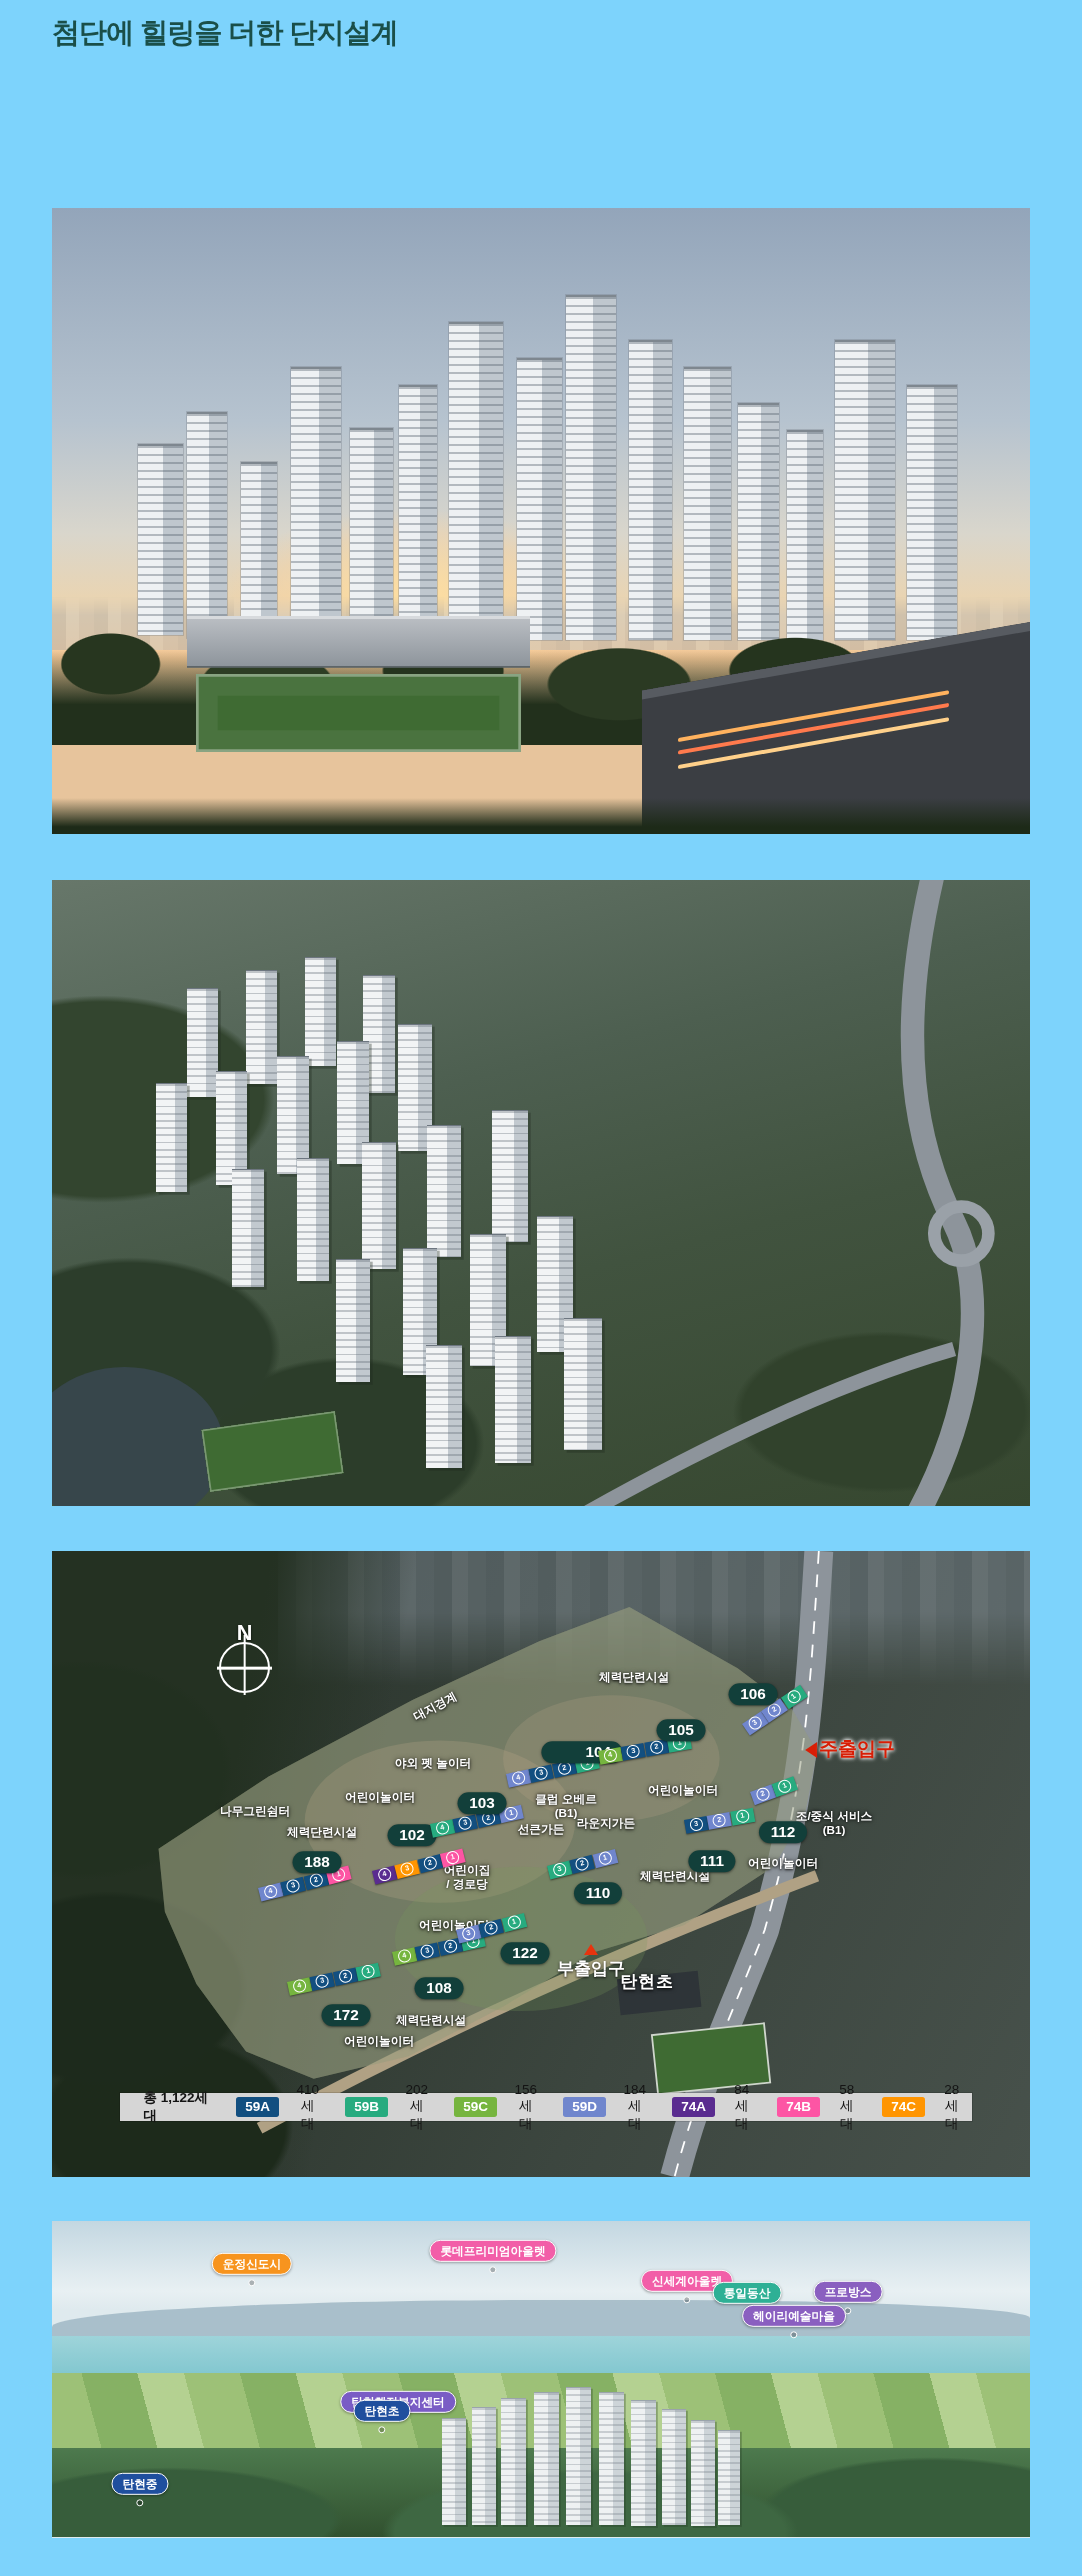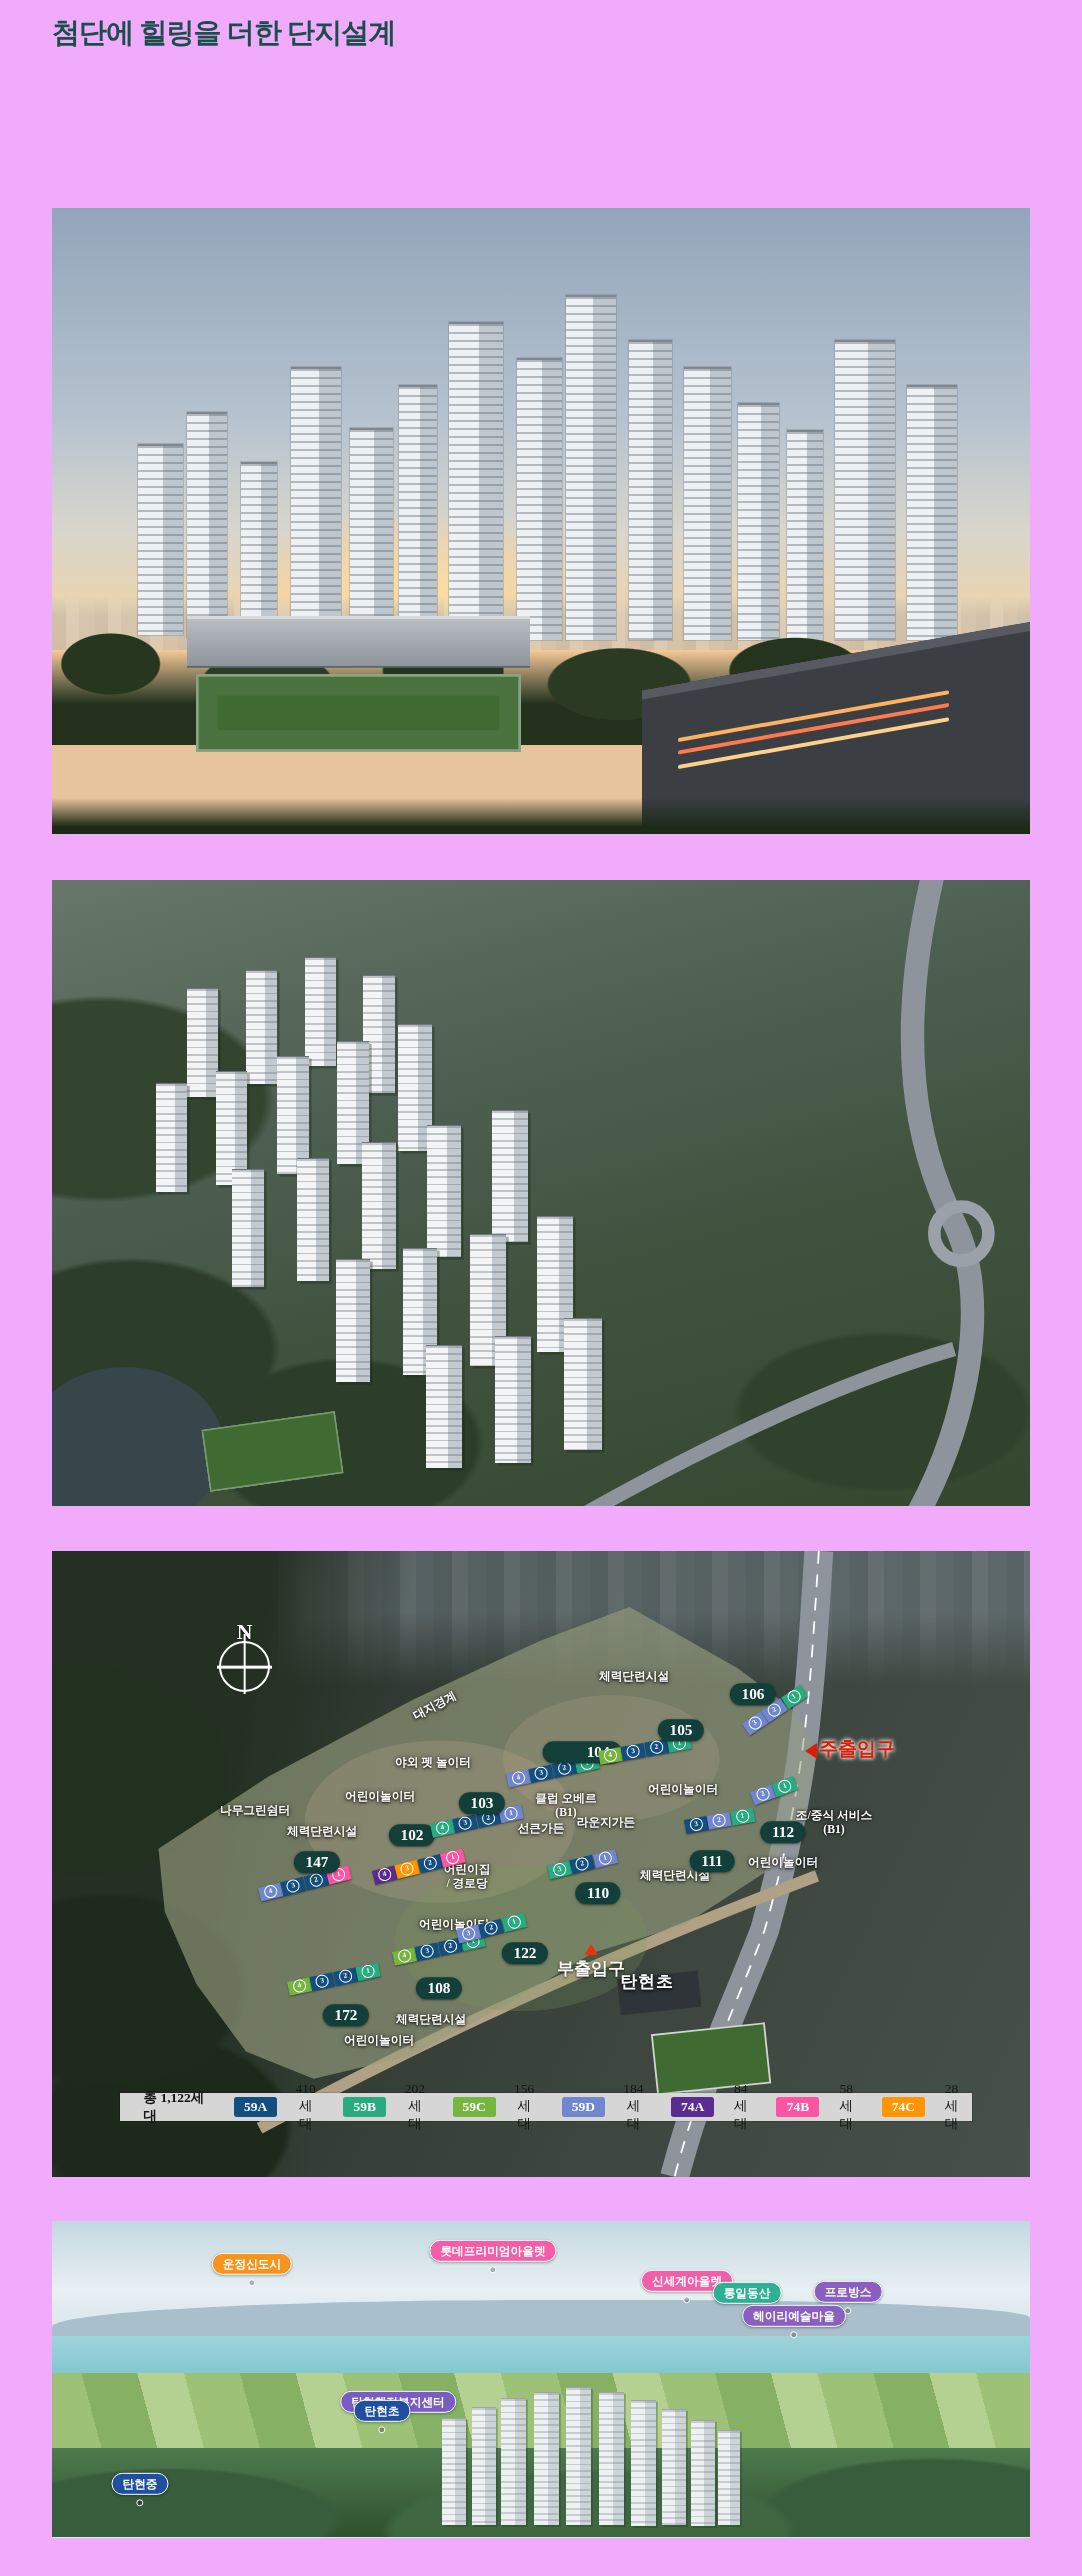--- a/index.html
+++ b/index.html
@@ -1,17 +1,17 @@
 <!DOCTYPE html>
 <html style="font-size:14.4px"><head>
 <meta charset="utf-8">
 <style>
   html,body{margin:0;padding:0;background:#fff;}
-  .page{position:relative;width:1083px;height:2576px;background:#f0abfc;overflow:hidden;
-        font-family:Liberation Serif, serif;}
+  .page{position:relative;width:1083px;height:2576px;background:#7dd3fc;overflow:hidden;
+        font-family:Liberation Sans, sans-serif;}
   
   .page-title{position:absolute;left:52px;top:14.4px;margin:0;font-size:28px;font-weight:700;
               color:#1a4f49;letter-spacing:-0.9px;}
   .page-par{position:absolute;left:52px;top:81px;font-size:17px;color:#2f2f2f;line-height:30px;
             letter-spacing:-0.5px;}
   
   .photo{position:absolute;left:52px;width:978px;margin:0;overflow:hidden;}
   .abs{position:absolute;}
   
   .photo1{top:208px;height:626px;background:linear-gradient(180deg,#93a5ba 0%,#b6c3cf 34%,#d9d6cc 52%,#ecd4ae 64%,#f4c795 72%,#e7c49c 78%);}
@@ -297,21 +297,21 @@
         <div class="seg" style="background: rgb(18, 79, 128);">
           <span>3</span>
         </div>
         <div class="seg" style="background: rgb(18, 79, 128);">
           <span>2</span>
         </div>
         <div class="seg" style="background: rgb(253, 85, 164);">
           <span>1</span>
         </div>
       </div>
-      <div class="bld-pill" style="left: 265px; top: 311px;">147</div>
+      <div class="bld-pill" style="left: 265px; top: 311px;">188</div>
       <div class="bld" style="left: 320px; top: 320px; transform: rotate(-14deg);">
         <div class="seg" style="background: rgb(90, 44, 144);">
           <span>4</span>
         </div>
         <div class="seg" style="background: rgb(255, 149, 1);">
           <span>3</span>
         </div>
         <div class="seg" style="background: rgb(18, 79, 128);">
           <span>2</span>
         </div>

